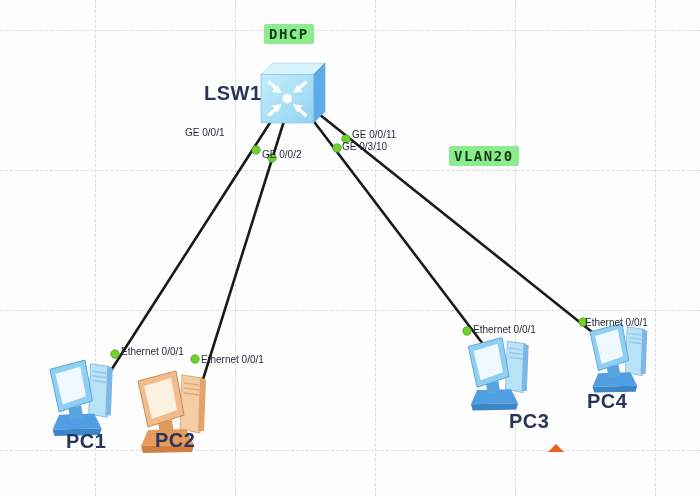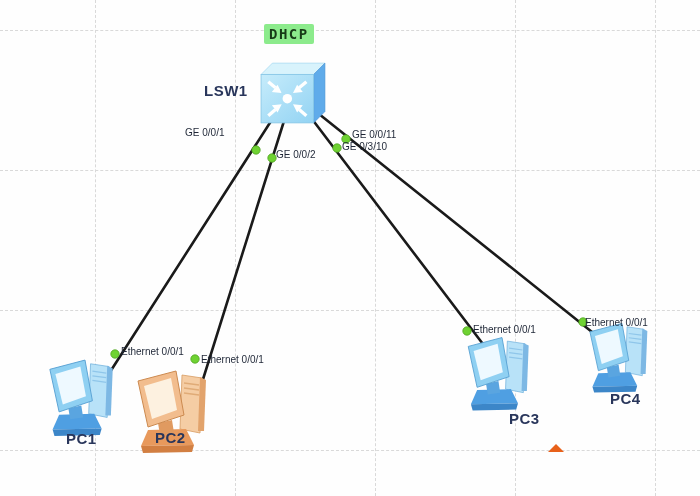--- a/index.html
+++ b/index.html
@@ -17,21 +17,21 @@
 
   svg.layer{position:absolute;left:0;top:0;z-index:1}
   .link{stroke:var(--line);stroke-width:2.6;stroke-linecap:round}
   .dot{fill:var(--port-dot);stroke:var(--port-dot-edge);stroke-width:0.8}
 
   .icon{position:absolute;z-index:2}
 
   .lbl{position:absolute;z-index:4;white-space:nowrap;color:var(--port-label);
        font-size:10px;line-height:1.1}
   .devlbl{position:absolute;z-index:4;white-space:nowrap;color:var(--device-label);
-       font-size:15px;font-weight:700;letter-spacing:.5px}
+       font-size:20px;font-weight:700;letter-spacing:.5px}
   .badge{position:absolute;z-index:5;background:var(--badge-bg);color:var(--badge-text);
        font-family:"DejaVu Sans Mono",monospace;font-weight:700;font-size:14px;
        letter-spacing:1.5px;padding:2px 5px;border-radius:2px;white-space:nowrap}
 
   .tri{position:absolute;z-index:3;width:0;height:0;
        border-left:8px solid transparent;border-right:8px solid transparent;
        border-bottom:8px solid var(--marker-orange)}
 </style>
 </head>
 <body>
@@ -140,29 +140,30 @@
       <line x1="48" y1="26" x2="63" y2="28"></line>
     </g>
     <polygon points="12,63 50,62 58,78 5,79" fill="#4f9fe2"></polygon>
     <polygon points="5,79 58,78 56,85 7,86" fill="#3c86c8"></polygon>
     <polygon points="22,56 36,53 38,66 24,68" fill="#5aa5e0"></polygon>
     <polygon points="2,14 40,4 48,48 12,60" fill="#8fd0f2" stroke="#57a0d2" stroke-width="1"></polygon>
     <polygon points="8,19 35,11 41,43 16,52" fill="#eef9ff"></polygon>
   </svg>
 
   <div class="badge" style="left:264px;top:24px">DHCP</div>
+  <div class="badge" style="left:449px;top:146px">VLAN20</div>
 
   <div class="devlbl" style="left:204px;top:82px">LSW1</div>
   <div class="devlbl" style="left:66px;top:430px">PC1</div>
   <div class="devlbl" style="left:155px;top:429px">PC2</div>
   <div class="devlbl" style="left:509px;top:410px">PC3</div>
-  <div class="devlbl" style="left:610px;top:390px">PC4</div>
+  <div class="devlbl" style="left:587px;top:390px">PC4</div>
 
   <div class="lbl" style="left:185px;top:127px">GE 0/0/1</div>
-  <div class="lbl" style="left:276px;top:149px">GE 0/0/2</div>
+  <div class="lbl" style="left:262px;top:149px">GE 0/0/2</div>
   <div class="lbl" style="left:342px;top:141px">GE 0/3/10</div>
   <div class="lbl" style="left:352px;top:129px">GE 0/0/11</div>
   <div class="lbl" style="left:121px;top:346px">Ethernet 0/0/1</div>
   <div class="lbl" style="left:201px;top:354px">Ethernet 0/0/1</div>
   <div class="lbl" style="left:473px;top:324px">Ethernet 0/0/1</div>
   <div class="lbl" style="left:585px;top:317px">Ethernet 0/0/1</div>
 
   <div class="tri" style="left:548px;top:444px"></div>
 
 </div>

